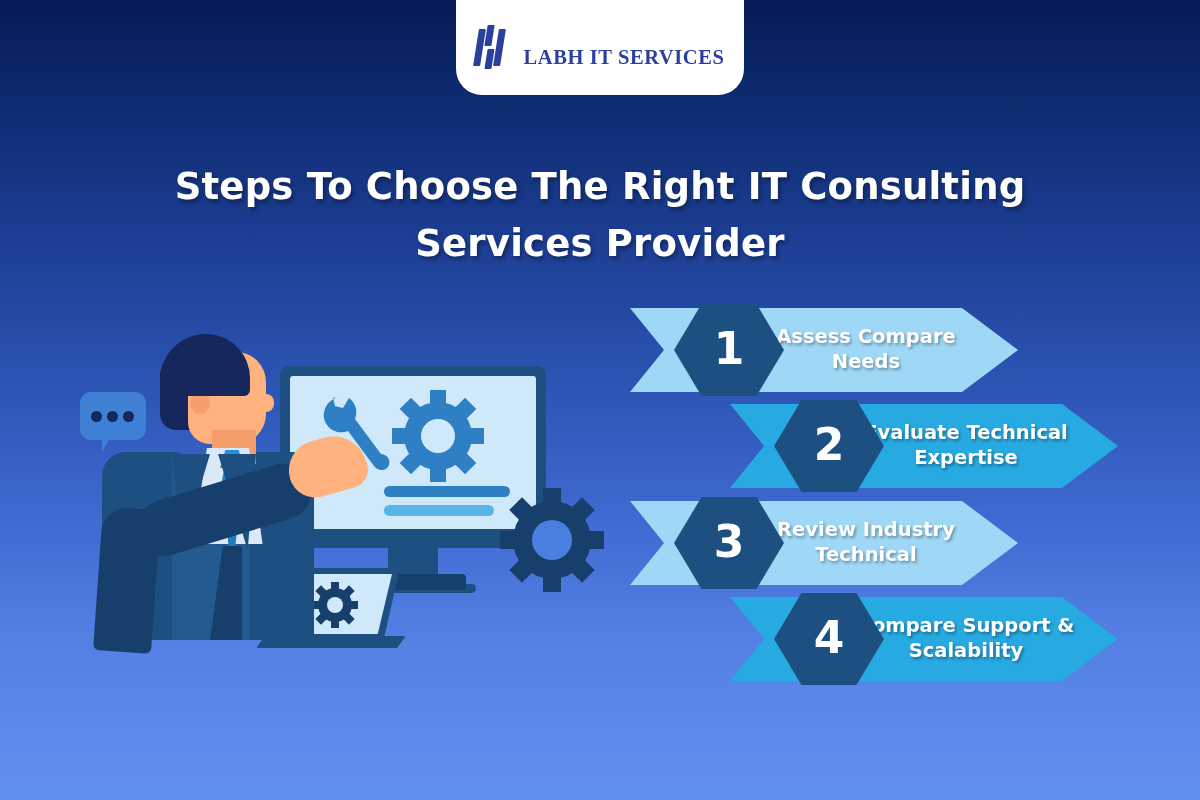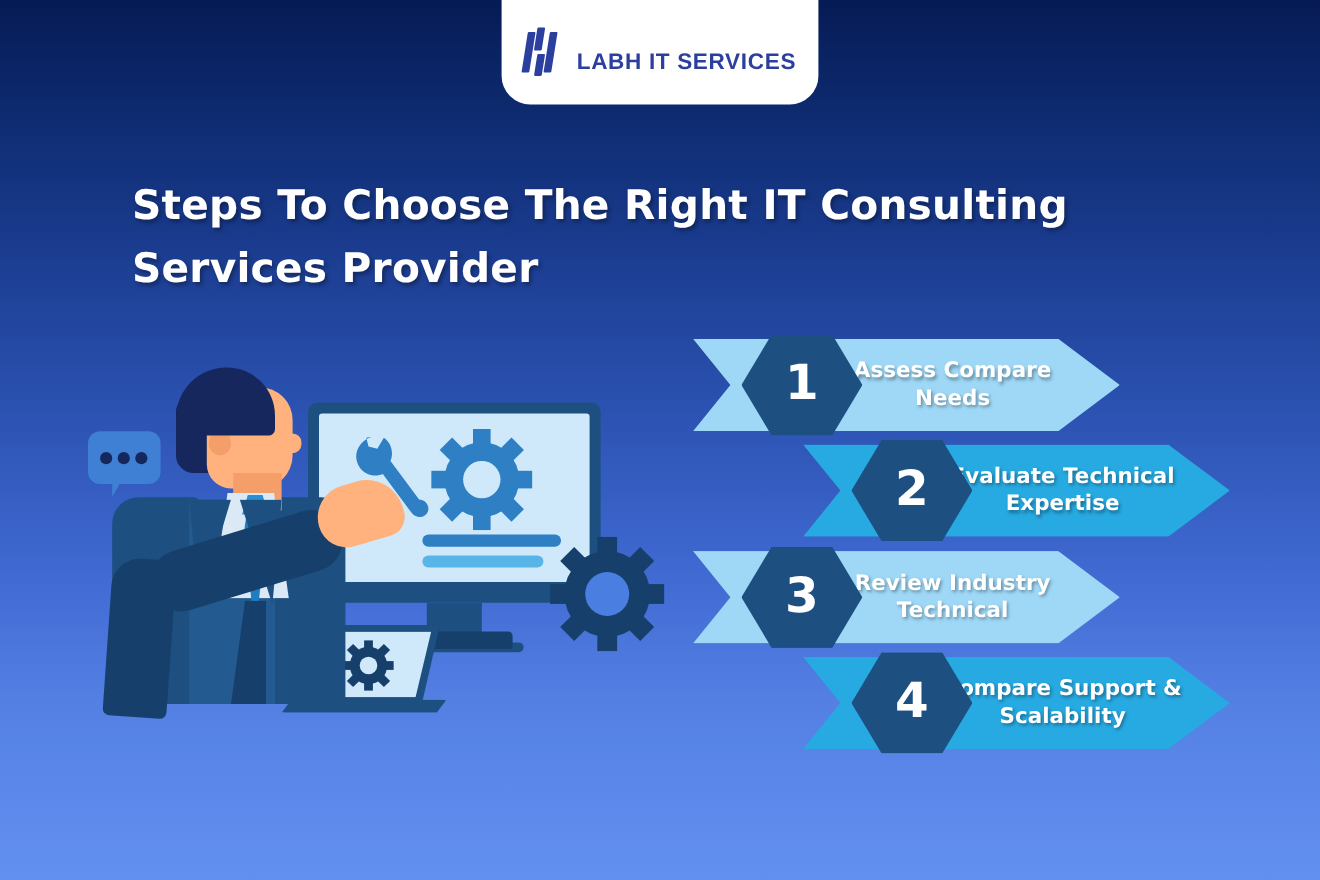--- a/index.html
+++ b/index.html
@@ -24,30 +24,30 @@
   #logo-mark { width:34px; height:44px; position:relative; }
   #logo-mark i {
     position:absolute; display:block; background:#2b3f9e;
     transform: skewX(-9deg); border-radius:1px;
   }
   #logo-mark i.b1 { left:1px;  top:4px;  width:7px; height:37px; }
   #logo-mark i.b2 { left:11px; top:0px;  width:7px; height:21px; }
   #logo-mark i.b3 { left:11px; top:24px; width:7px; height:20px; }
   #logo-mark i.b4 { left:21px; top:4px;  width:7px; height:37px; }
   #logo-text {
-    font-family:Liberation Sans, sans-serif;
+    font-family:Liberation Serif, serif;
     font-weight:700; font-size:20.5px; letter-spacing:.6px;
     color:#2b3f9e; white-space:nowrap; line-height:1;
     padding-bottom:2px;
   }
 
   
   #title {
     position:absolute; left:120px; top:158px; width:960px;
-    color:#ffffff;
+    text-align:center; color:#ffffff;
     font-family:"DejaVu Sans", sans-serif;
     font-weight:700; font-size:37px; line-height:1.55;
     letter-spacing:.2px;
     text-shadow: 2px 3px 4px rgba(0,0,0,.35);
   }
 
   
   #steps { position:absolute; left:0; top:0; width:1200px; height:800px; }
   .step { position:absolute; height:84px; }
   .step .banner {

